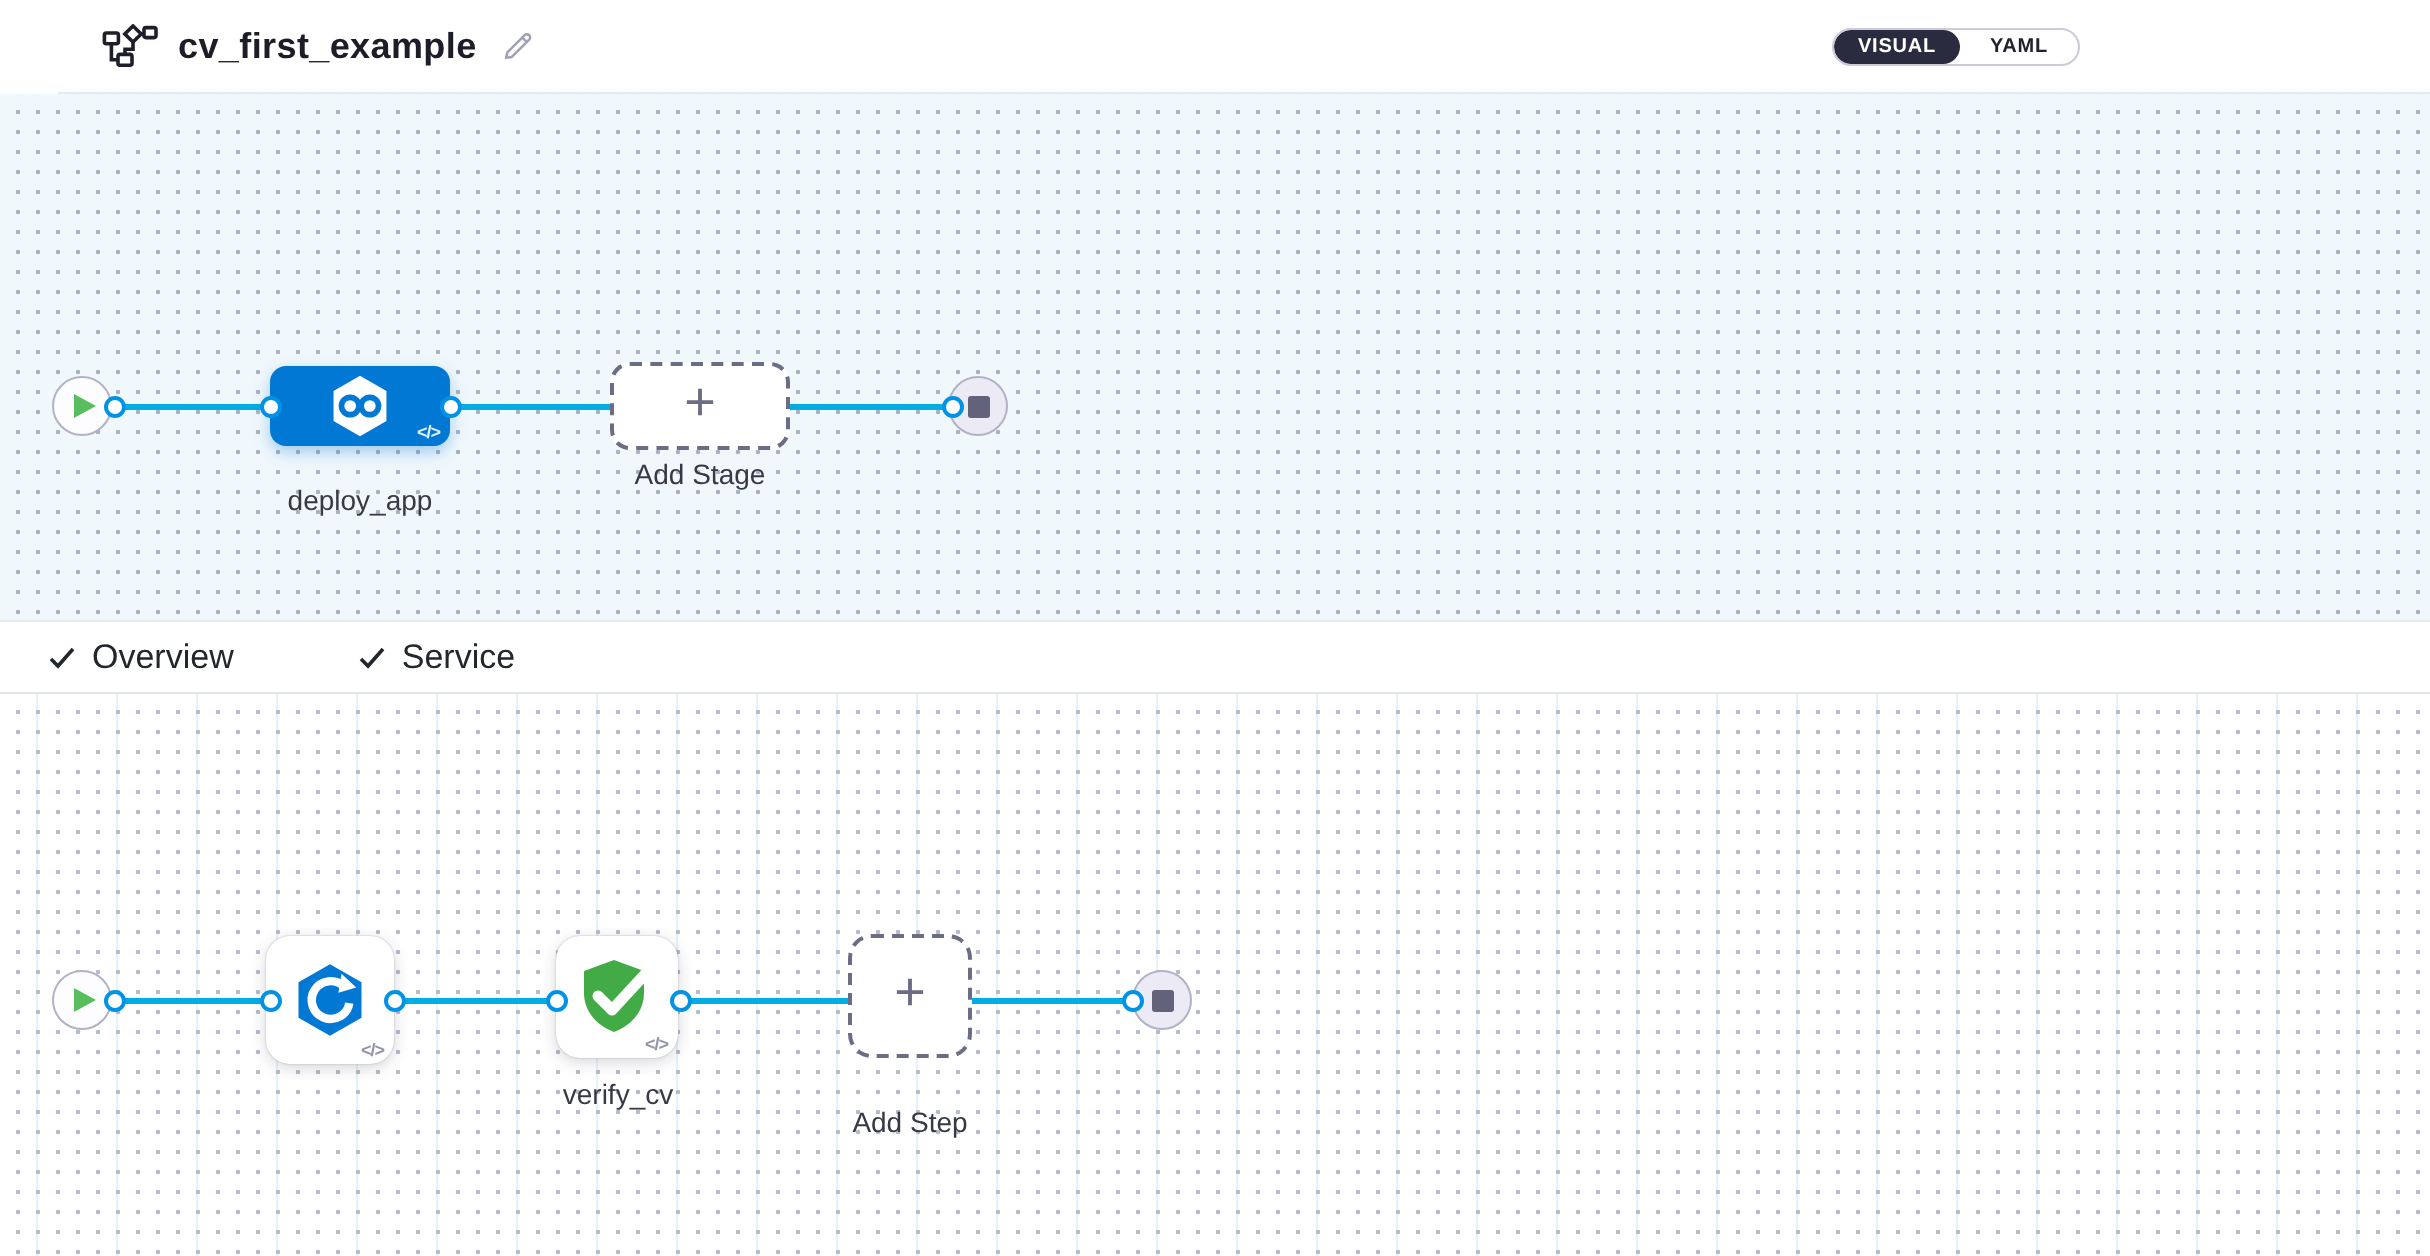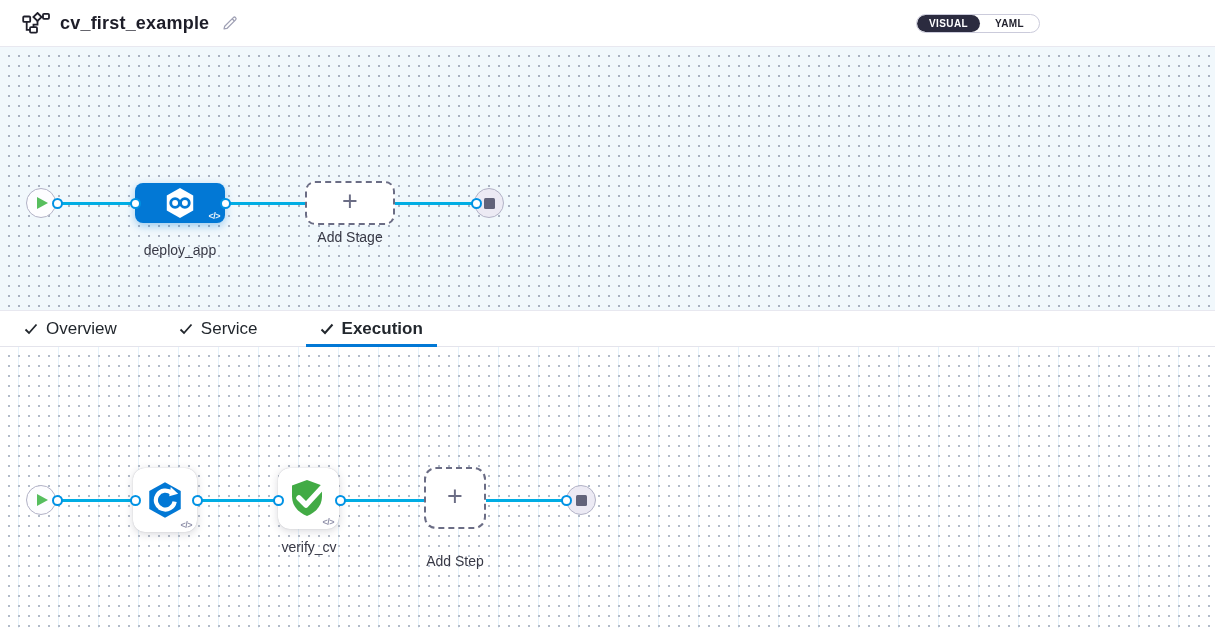--- a/index.html
+++ b/index.html
@@ -1,21 +1,21 @@
 <!DOCTYPE html>
 <html><head>
 <meta charset="utf-8">
 <style>
   * { box-sizing: border-box; margin: 0; padding: 0; }
   html, body { width: 1215px; height: 628px; overflow: hidden;
     font-family: "Liberation Sans", sans-serif; background: #fff; }
 
   
   .header { height: 47px; background: #fff; border-bottom: 1px solid #E8E8F0;
-    display: flex; align-items: center; padding-left: 22px; position: relative; }
+    display: flex; align-items: center; padding-left: 22px; position: relative; margin-left: 29px; }
   .header .pipe-icon { width: 28px; height: 22px; margin-right: 10px; flex: 0 0 auto; }
   .header .title { font-size: 18px; font-weight: 700; color: #1D1D28; letter-spacing: .2px; }
   .header .edit { width: 18px; height: 18px; margin-left: 12px; cursor: pointer; }
 
   .toggle { margin-left: auto; margin-right: 175px; display: flex; align-items: center;
     border: 1px solid #CBCBDB; border-radius: 10px; height: 19px; width: 124px;
     background: #fff; overflow: hidden; }
   .toggle .seg { font-size: 10px; font-weight: 700; letter-spacing: .4px;
     display: flex; align-items: center; justify-content: center; height: 100%; cursor: pointer; }
   .toggle .seg.sel { background: #2B2B3F; color: #fff; width: 63px; border-radius: 10px; }
@@ -142,26 +142,20 @@
         <polyline points="1.5,6.5 5,10 12.5,1.5" fill="none" stroke="#22272D" stroke-width="1.8"></polyline>
       </svg>
     <span>Overview</span>
   </div>
   <div class="tab">
     <svg width="14" height="12" viewBox="0 0 14 12">
         <polyline points="1.5,6.5 5,10 12.5,1.5" fill="none" stroke="#22272D" stroke-width="1.8"></polyline>
       </svg>
     <span>Service</span>
   </div>
-  <div class="tab active">
-    <svg width="14" height="12" viewBox="0 0 14 12">
-        <polyline points="1.5,6.5 5,10 12.5,1.5" fill="none" stroke="#22272D" stroke-width="2"></polyline>
-      </svg>
-    <span>Execution</span>
-  </div>
 </div>
 
 <div class="canvas-bottom">
   <div class="endpoint start" style="left:26px; top:138px;">
     <div class="play-tri"></div>
   </div>
 
   <div class="edge" style="left:53px; top:152px; width:82px;"></div>
   <div class="edge" style="left:197px; top:152px; width:81px;"></div>
   <div class="edge" style="left:339px; top:152px; width:87px;"></div>

